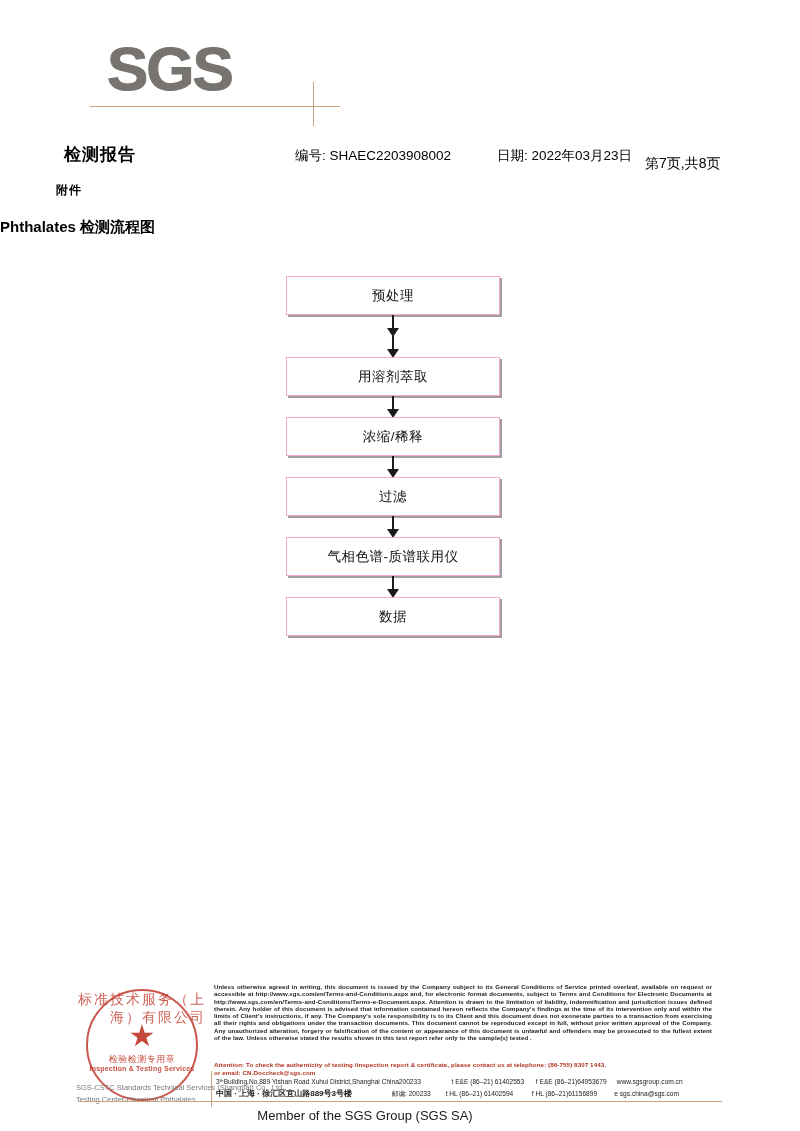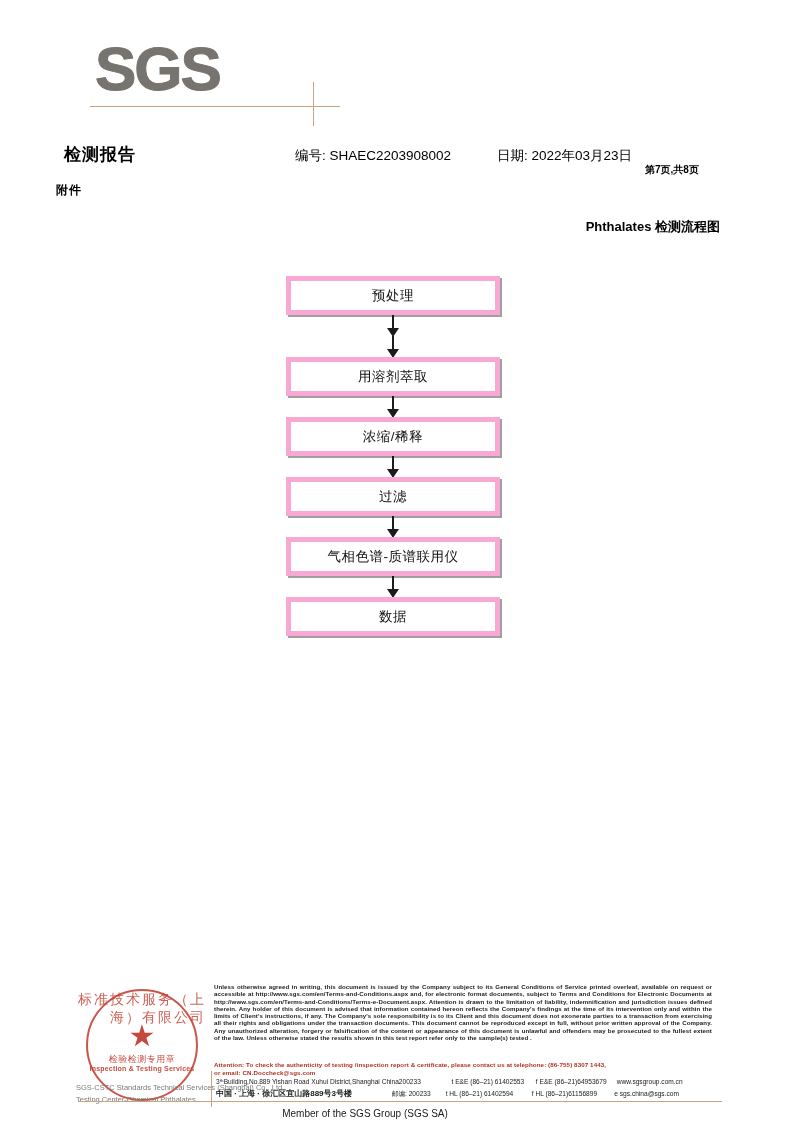--- a/index.html
+++ b/index.html
@@ -24,21 +24,21 @@
     width: 180px;
     height: 80px;
   }
   #sgs-wordmark {
     font-family: "Liberation Sans", "DejaVu Sans", sans-serif;
     font-weight: 700;
     font-size: 62px;
     letter-spacing: -2px;
     color: #77736f;
     line-height: 62px;
-    margin-left: 0;
+    margin-left: 12px;
     -webkit-text-stroke: 1px #77736f;
   }
   #logo-rule {
     position: absolute;
     left: -5px;
     top: 68px;
     width: 250px;
     height: 1px;
     background: #c9a47c;
   }
@@ -78,55 +78,54 @@
   #report-date {
     position: absolute;
     left: 497px;
     top: 4px;
     font-size: 13.5px;
     white-space: nowrap;
   }
   #page-count {
     position: absolute;
     left: 645px;
-    top: 20px;
-    font-size: 10px;
-    white-space: nowrap;
-    font-weight: bold;
+    top: 12px;
+    font-size: 14px;
+    white-space: nowrap;
   }
   #attachment-label {
     position: absolute;
     left: 56px;
     top: 182px;
     font-size: 12px;
     font-weight: 700;
     letter-spacing: 1px;
   }
 
   
   #flow-title {
     position: absolute;
     left: 0;
     top: 218px;
     width: 720px;
-    text-align: right;
-    font-size: 13px;
+    text-align: left;
+    font-size: 15px;
     font-weight: 700;
   }
   #flowchart {
     position: absolute;
     left: 286px;
     top: 276px;
     width: 216px;
   }
   .flow-node {
     position: relative;
     width: 214px;
     height: 39px;
-    border: 5px solid #f9a8d4;
+    border: 1px solid #f9a8d4;
     background: #fff;
     box-shadow: 2px 2px 0 0 rgba(80,80,80,0.55);
     display: flex;
     align-items: center;
     justify-content: center;
     box-sizing: border-box;
   }
   .flow-node-label {
     font-size: 13.5px;
     color: #111;
@@ -307,21 +306,21 @@
   .col-tel1  { width: 96px; }
   .col-tel2  { width: 92px; }
   .col-web   { width: 120px; text-align: left; }
 
   #member-line {
     position: absolute;
     left: 0;
     top: 133px;
     width: 800px;
     text-align: center;
-    font-size: 10px;
+    font-size: 13px;
     color: #1a1a1a;
     padding-right: 70px;
     box-sizing: border-box;
   }
 </style>
 </head>
 <body>
 
 <div id="logo-block">
   <div id="sgs-wordmark">SGS</div>

